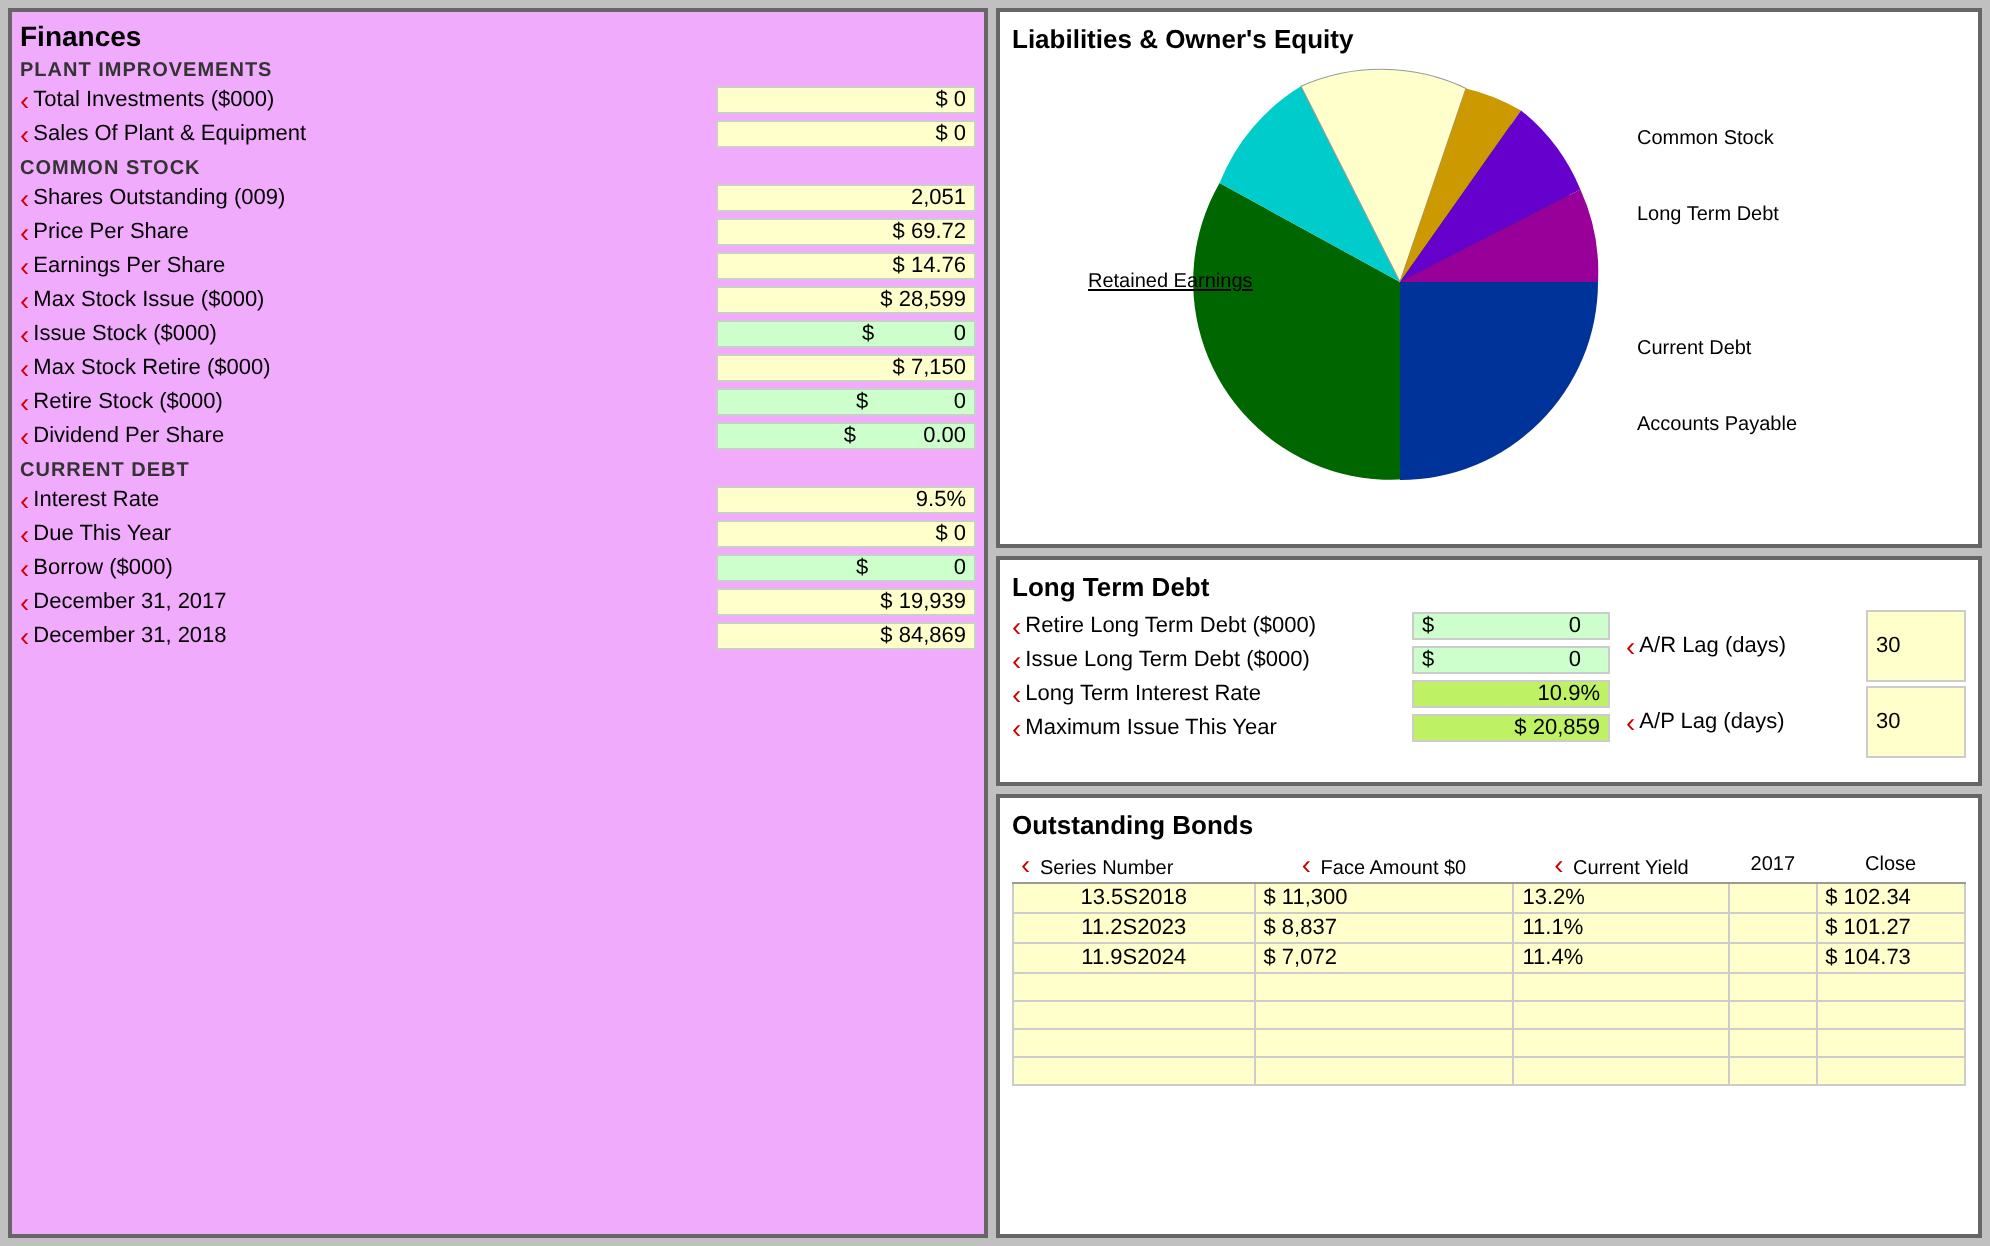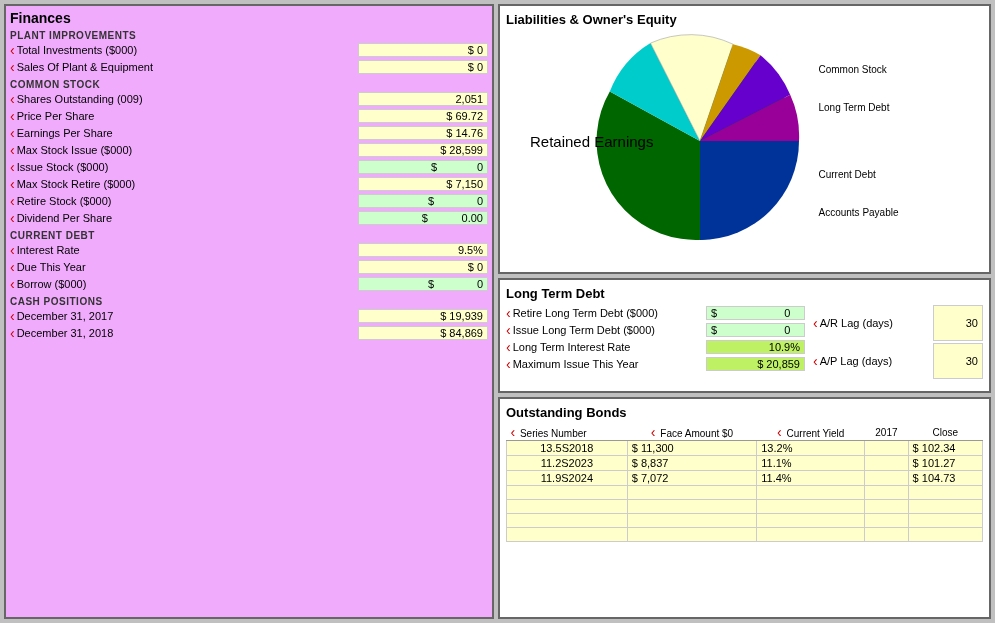--- a/index.html
+++ b/index.html
@@ -145,21 +145,20 @@
       margin-bottom: 2px;
     }
     .lag-label {
       font-size: 11px;
       display: flex;
       align-items: center;
       width: 120px;
     }
     .lag-value {
       width: 50px;
-      text-align: right;
       background: #ffffcc;
       border: 1px solid #ccc;
       padding: 11px 4px;
       font-size: 11px;
     }
     
     .bonds-table {
       width: 100%;
       border-collapse: collapse;
       font-size: 11px;
@@ -296,21 +295,20 @@
       <div class="row-label">
           <span class="row-bullet">‹</span>
           <span>Borrow ($000)</span>
         </div>
       <div class="row-value editable">
         <span>$&nbsp;&nbsp;&nbsp;&nbsp;&nbsp;&nbsp;&nbsp;&nbsp;&nbsp;&nbsp;&nbsp;&nbsp;&nbsp;&nbsp;</span>
           <span>0</span>
       </div>
     </div>
 
-    <div class="section-header">CASH POSITIONS</div>
     <div class="data-row">
       <div class="row-label">
           <span class="row-bullet">‹</span>
           <span>December 31, 2017</span>
         </div>
       <div class="row-value">$ 19,939</div>
     </div>
     <div class="data-row">
       <div class="row-label">
           <span class="row-bullet">‹</span>
@@ -318,21 +316,21 @@
         </div>
       <div class="row-value">$ 84,869</div>
     </div>
   </div>
 
   <div class="right-panel">
 
     <div class="panel-box chart-panel">
       <div class="panel-box-title">Liabilities &amp; Owner's Equity</div>
       <div class="chart-area">
-        <span style="position:absolute; left:24px; top:50%; transform:translateY(-50%); font-size:15px;">Retained Earnings</span>
+        <span style="position:absolute; left:38px; top:50%; transform:translateY(-50%); font-size:10px;text-decoration:underline;">Retained Earnings</span>
         <svg class="pie-svg" viewBox="0 0 200 200">
 
           <path d="M100,100 L100,10 A90,90 0 1,1 18,55 Z" fill="#006600"></path>
 
           <path d="M100,100 L18,55 A90,90 0 0,1 55,11 Z" fill="#00cccc"></path>
 
           <path d="M100,100 L55,11 A90,90 0 0,1 130,12 Z" fill="#ffffcc" stroke="#999" stroke-width="0.5"></path>
 
           <path d="M100,100 L130,12 A90,90 0 0,1 155,22 Z" fill="#cc9900"></path>
 

